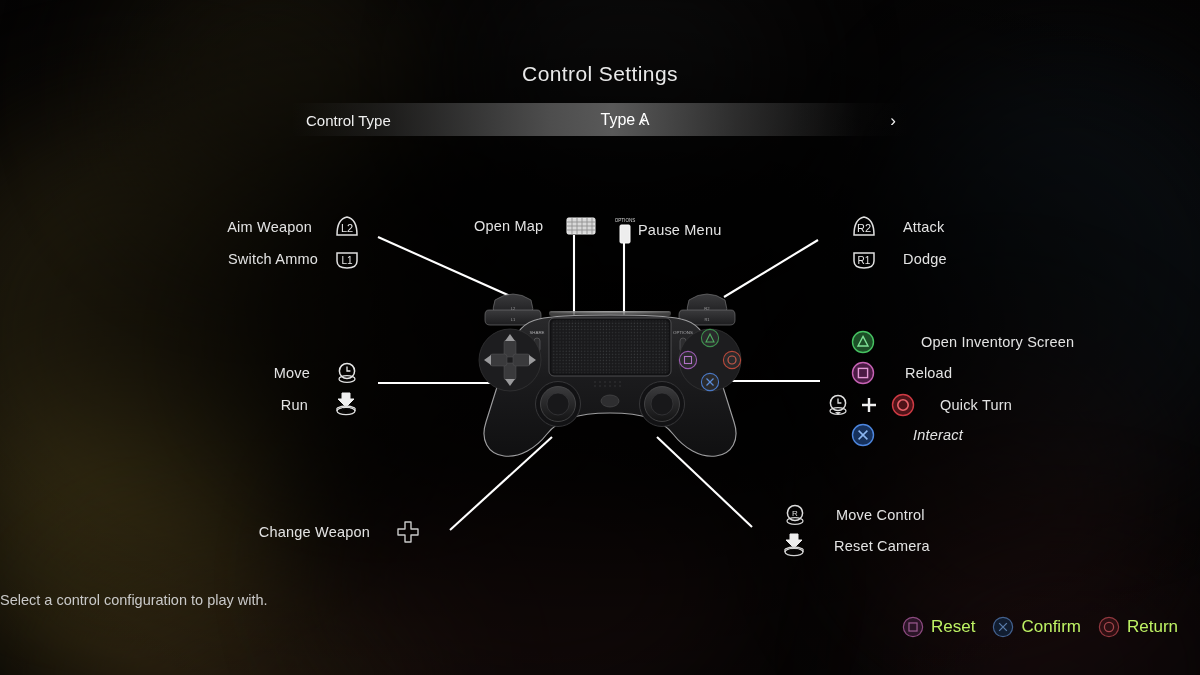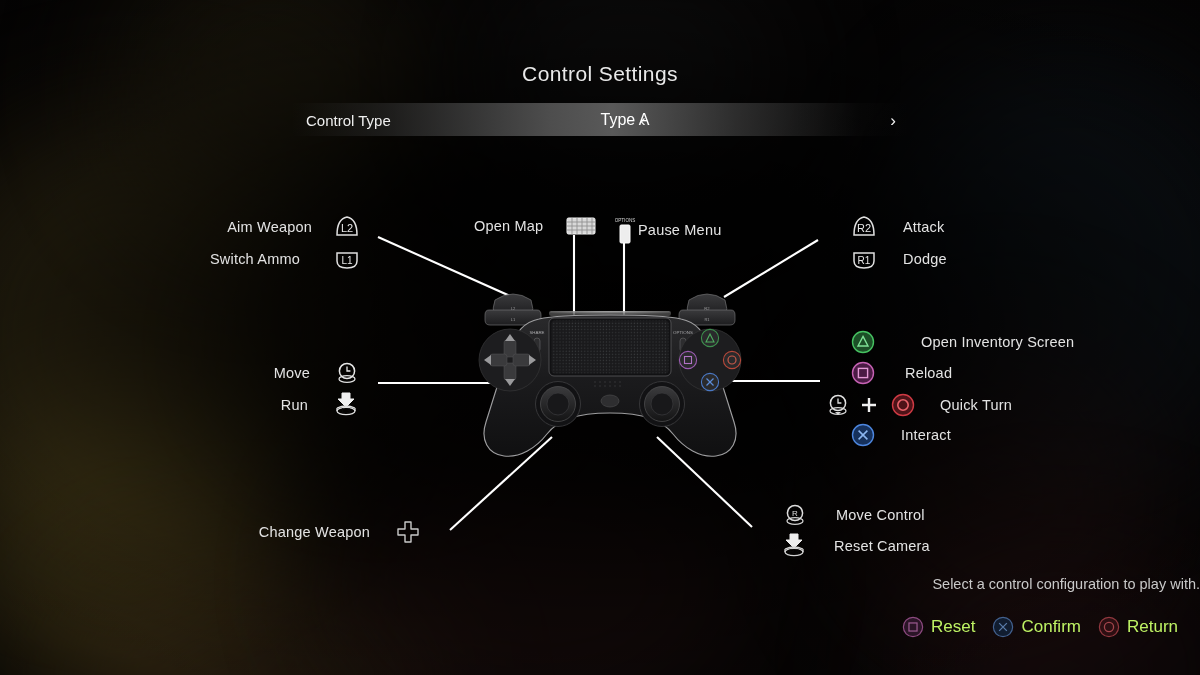--- a/index.html
+++ b/index.html
@@ -56,21 +56,21 @@
   
   .row{ position:absolute; display:flex; align-items:center; white-space:nowrap; }
   .row .txt{ font-size:14.5px; color:#e3e3e3; letter-spacing:.2px; }
   .ico{ display:inline-flex; align-items:center; justify-content:center; flex:0 0 auto; }
 
   
   .rt{ justify-content:flex-end; }
   .rt .txt{ text-align:left; }
 
   
-  #hint{ position:absolute; left:0; right:0; top:576px; text-align:right;
+  #hint{ position:absolute; left:0; right:0; top:592px; text-align:left;
          font-size:14.5px; color:#c9c9c9; }
   #legend{ position:absolute; right:22px; top:616px; display:flex; align-items:center; gap:17px; }
   #legend .item{ display:flex; align-items:center; gap:7px; }
   #legend .ltxt{ font-size:17px; color:#bef264; }
 
   svg{ display:block; overflow:visible; }
 </style>
 </head>
 <body>
 
@@ -244,21 +244,21 @@
 
   <div class="row rt" style="left:180px; top:215px; width:180px; gap:22px;">
     <span class="txt">Aim Weapon</span>
     <span class="ico">
       <svg width="26" height="24" viewBox="0 0 26 24">
         <path d="M3 20 q0 -16 10 -18 q10 2 10 18z" fill="none" stroke="#e0e0e0" stroke-width="1.5"></path>
         <text x="13" y="17" fill="#e8e8e8" font-size="11" font-family="Liberation Sans, sans-serif" text-anchor="middle">L2</text>
       </svg>
     </span>
   </div>
-  <div class="row rt" style="left:180px; top:247px; width:180px; gap:34px;">
+  <div class="row rt" style="left:180px; top:247px; width:180px; gap:16px;">
     <span class="txt">Switch Ammo</span>
     <span class="ico">
       <svg width="26" height="24" viewBox="0 0 26 24">
         <path d="M3 6 h20 v8 q0 7 -10 7 q-10 0 -10 -7z" fill="none" stroke="#e0e0e0" stroke-width="1.5"></path>
         <text x="13" y="17" fill="#e8e8e8" font-size="10" font-family="Liberation Sans, sans-serif" text-anchor="middle">L1</text>
       </svg>
     </span>
   </div>
 
   <div class="row rt" style="left:200px; top:360px; width:160px; gap:24px;">
@@ -375,21 +375,21 @@
     </span>
     <span class="ico" style="margin-left:4px;">
       <svg width="24" height="24" viewBox="0 0 24 24">
         <circle cx="12" cy="12" r="10.5" fill="#4d1318" stroke="#cf3a44" stroke-width="1.4"></circle>
         <circle cx="12" cy="12" r="5.2" fill="none" stroke="#e8636b" stroke-width="1.6"></circle>
       </svg>
     </span>
     <span class="txt" style="margin-left:17px;">Quick Turn</span>
   </div>
 
-  <div class="row" style="left:851px; top:423px; gap:26px;">
+  <div class="row" style="left:851px; top:423px; gap:38px;font-style:italic;">
     <span class="ico">
       <svg width="24" height="24" viewBox="0 0 24 24">
         <circle cx="12" cy="12" r="10.5" fill="#16315c" stroke="#4d86de" stroke-width="1.4"></circle>
         <path d="M7.6 7.6 L16.4 16.4 M16.4 7.6 L7.6 16.4" stroke="#8cb6f0" stroke-width="1.5"></path>
       </svg>
     </span>
     <span class="txt">Interact</span>
   </div>
 
   <div class="row" style="left:782px; top:502px; gap:28px;">

